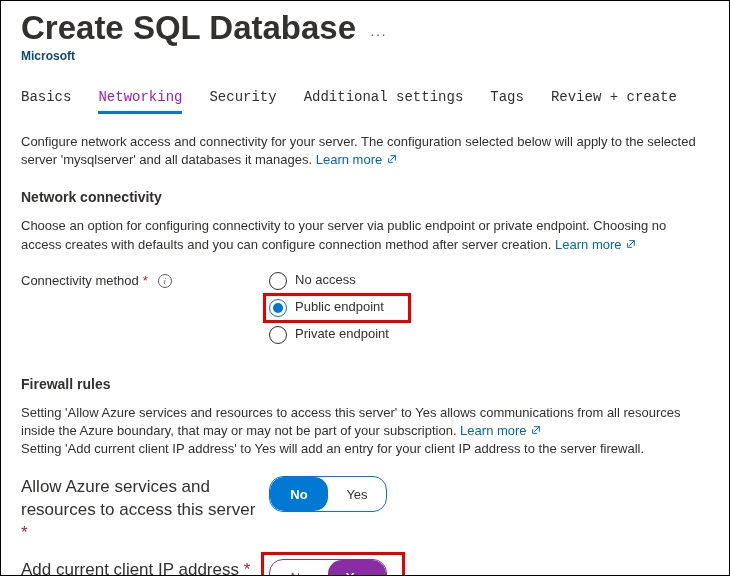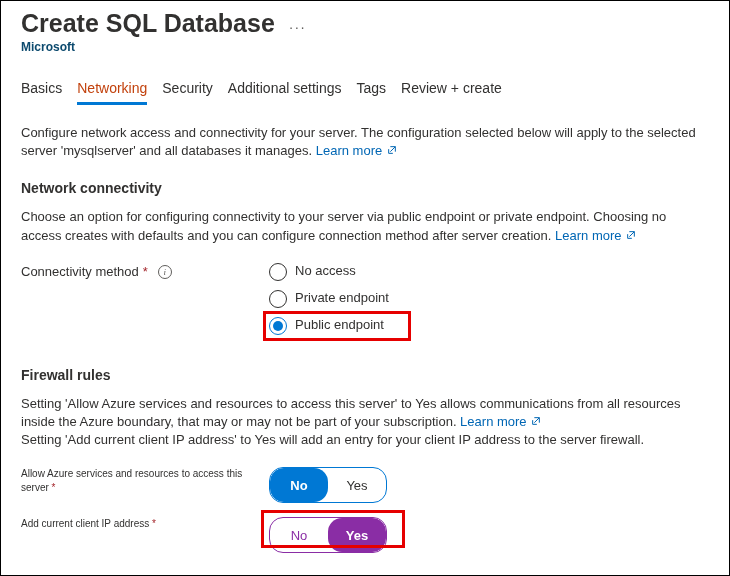--- a/index.html
+++ b/index.html
@@ -6,27 +6,27 @@
     html, body { width: 730px; height: 576px; }
     body {
       font-family: "Segoe UI", -apple-system, sans-serif;
       font-size: 13px;
       color: #323130;
       background: #fff;
       padding: 8px 20px 18px 20px;
       border: 1px solid #000;
     }
     .header-row { display: flex; align-items: baseline; gap: 14px; }
-    .title { font-size: 25px; font-weight: 600; color: #323130; }
+    .title { font-size: 33px; font-weight: 600; color: #323130; }
     .ellipsis { color: #605e5c; font-size: 14px; letter-spacing: 1px; }
     .publisher { font-size: 12px; color: #0c4a6e; margin-top: 2px; font-weight: bold; }
 
-    .tabs { display: flex; gap: 15px; margin-top: 26px; border-bottom: 1px solid transparent; }
+    .tabs { display: flex; gap: 27px; margin-top: 26px; border-bottom: 1px solid transparent; font-family: Liberation Mono, monospace; }
     .tab { font-size: 14px; color: #323130; padding-bottom: 8px; cursor: pointer; }
-    .tab.selected { color: #c2410c; font-weight: 400; border-bottom: 3px solid #0078d4; padding-bottom: 6px; }
+    .tab.selected { color: #a21caf; font-weight: 400; border-bottom: 3px solid #0078d4; padding-bottom: 6px; }
 
     .intro { margin-top: 18px; font-size: 13px; line-height: 1.4; color: #323130; }
     .link { color: #0066b4; cursor: pointer; }
     .ext-icon { display: inline-block; width: 10px; height: 10px; position: relative; top: 0; margin-left: 1px; }
 
     .section-heading { font-size: 14px; font-weight: 600; margin-top: 20px; margin-bottom: 12px; color: #323130; }
     .desc { font-size: 13px; line-height: 1.4; color: #323130; }
 
     .field-row { display: flex; margin-top: 18px; }
     .field-label-col { width: 248px; display: flex; align-items: flex-start; padding-top: 1px; font-size: 13px; color: #323130; gap: 4px;}
@@ -59,21 +59,21 @@
     }
     .toggle .seg {
       flex: 1; display: flex; align-items: center; justify-content: center; font-size: 13px; cursor: pointer;
     }
     .toggle .seg.sel-blue { background: #0078d4; color: #fff; border-radius: 14px; font-weight:600;}
     .toggle .seg.sel-purple { background: #8a2da5; color: #fff; border-radius: 14px; font-weight:600;}
     .toggle.blue-border { border-color: #0078d4;}
     .toggle.purple-border { border-color: #8a2da5;}
 
     .firewall-field { display: flex; margin-top: 14px; align-items: flex-start; }
-    .firewall-field .lbl { width: 248px; padding-right: 10px; font-size: 10px; line-height: 1.35;}
+    .firewall-field .lbl { width: 248px; padding-right: 10px; font-size: 17px; line-height: 1.35;}
     .firewall-field .ctl { padding-top: 0px; }
   </style>
 </head>
 <body>
 
 <div class="header-row">
   <div class="title">Create SQL Database</div>
   <div class="ellipsis">···</div>
 </div>
 <div class="publisher">Microsoft</div>
@@ -113,28 +113,28 @@
     <span>Connectivity method</span>
     <span class="req">*</span>
     <span class="info-icon">i</span>
   </div>
   <div class="field-control-col">
     <div class="radio-group">
       <div class="radio-option">
         <span class="radio-circle"></span>
         <span class="radio-text">No access</span>
       </div>
-      <div class="radio-option">
-        <span class="radio-circle"></span>
-        <span class="radio-text">Private endpoint</span>
-      </div>
       <div class="radio-option" style="position:relative;">
         <span class="radio-circle checked"></span>
         <span class="radio-text">Public endpoint</span>
         <div class="hl-red" style="left:-6px; top:-6px; width:148px; height:30px;"></div>
+      </div>
+      <div class="radio-option">
+        <span class="radio-circle"></span>
+        <span class="radio-text">Private endpoint</span>
       </div>
     </div>
   </div>
 </div>
 
 <div class="section-heading" style="margin-top:32px;">Firewall rules</div>
 <div class="desc">
   <span>Setting 'Allow Azure services and resources to access this server' to Yes allows communications from all resources inside the Azure boundary, that may or may not be part of your subscription. </span>
   <span class="link">
     <span>Learn more</span>

